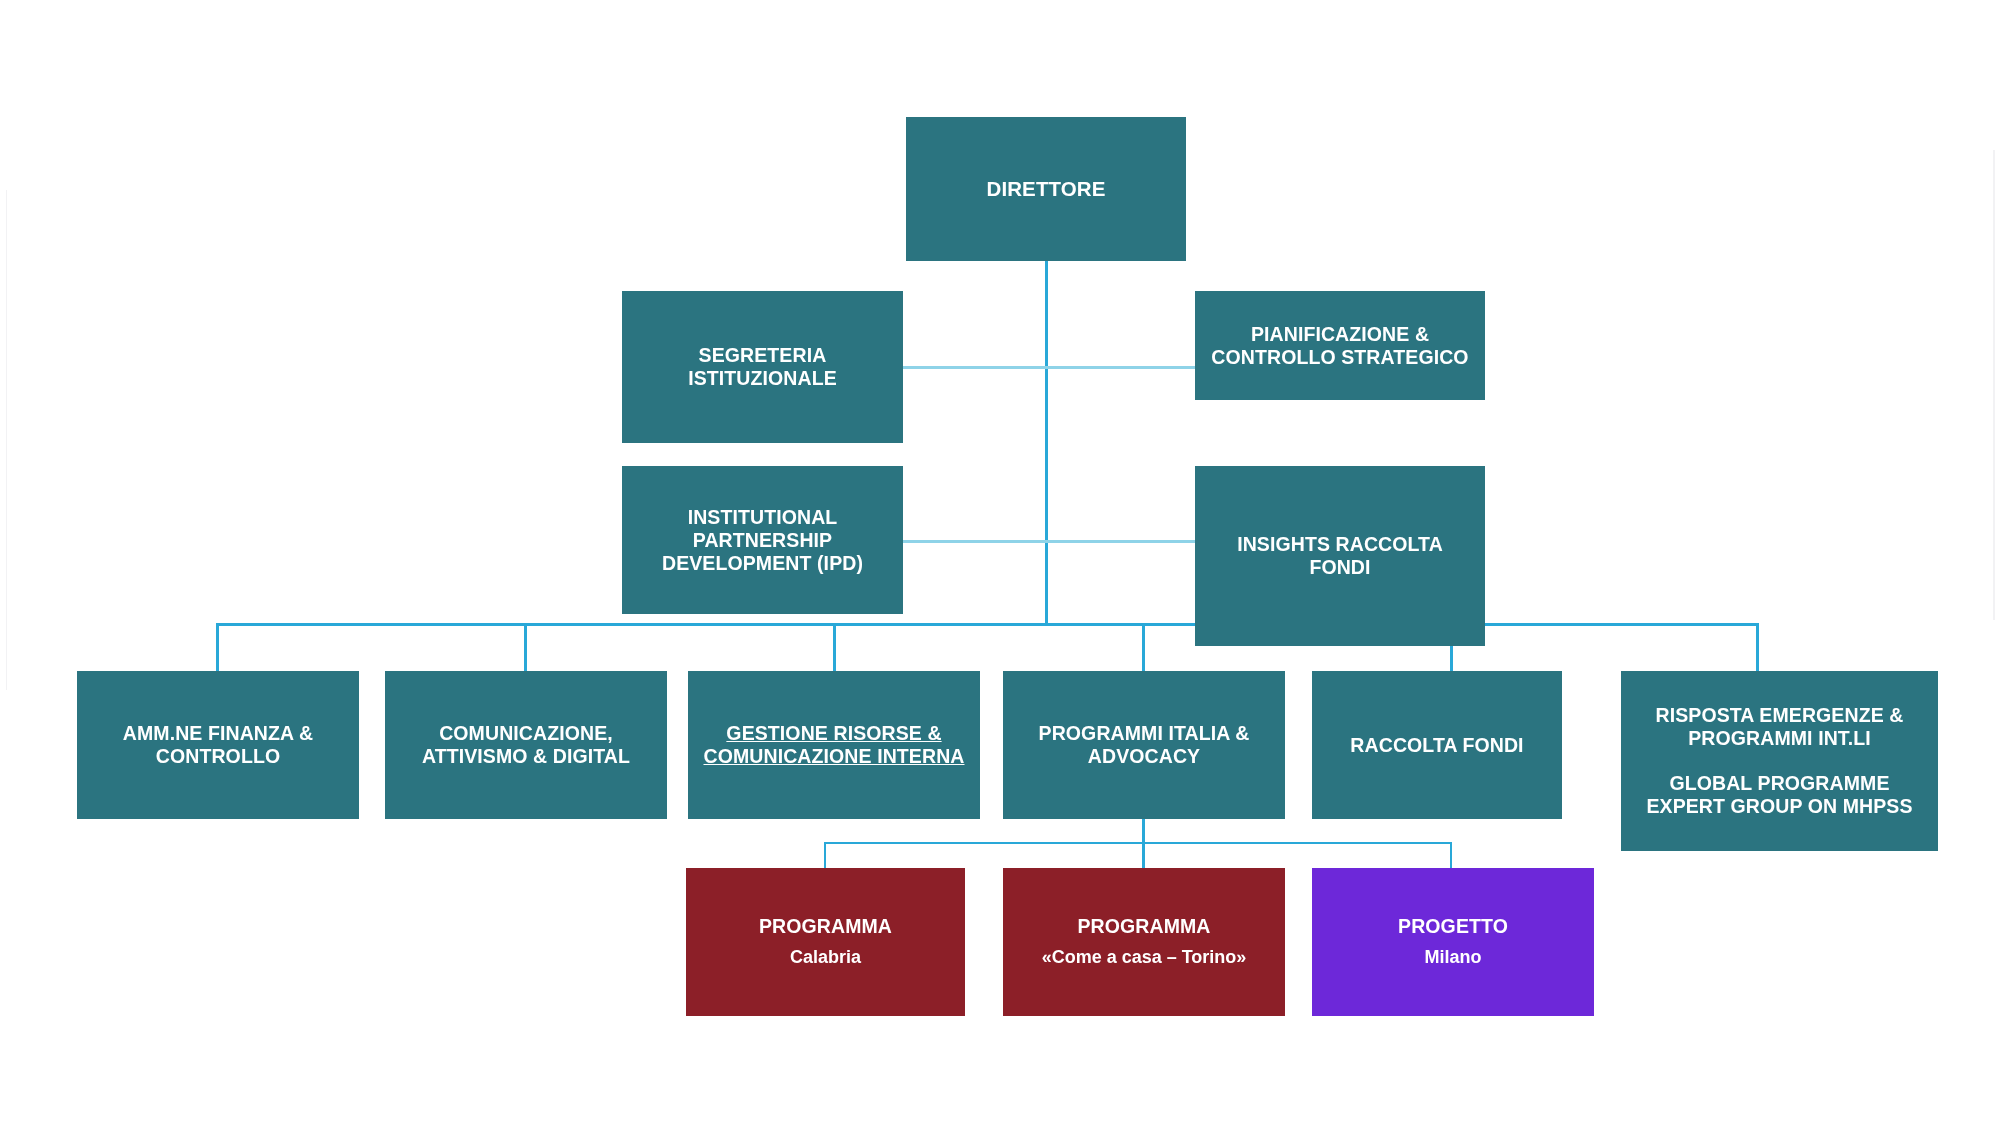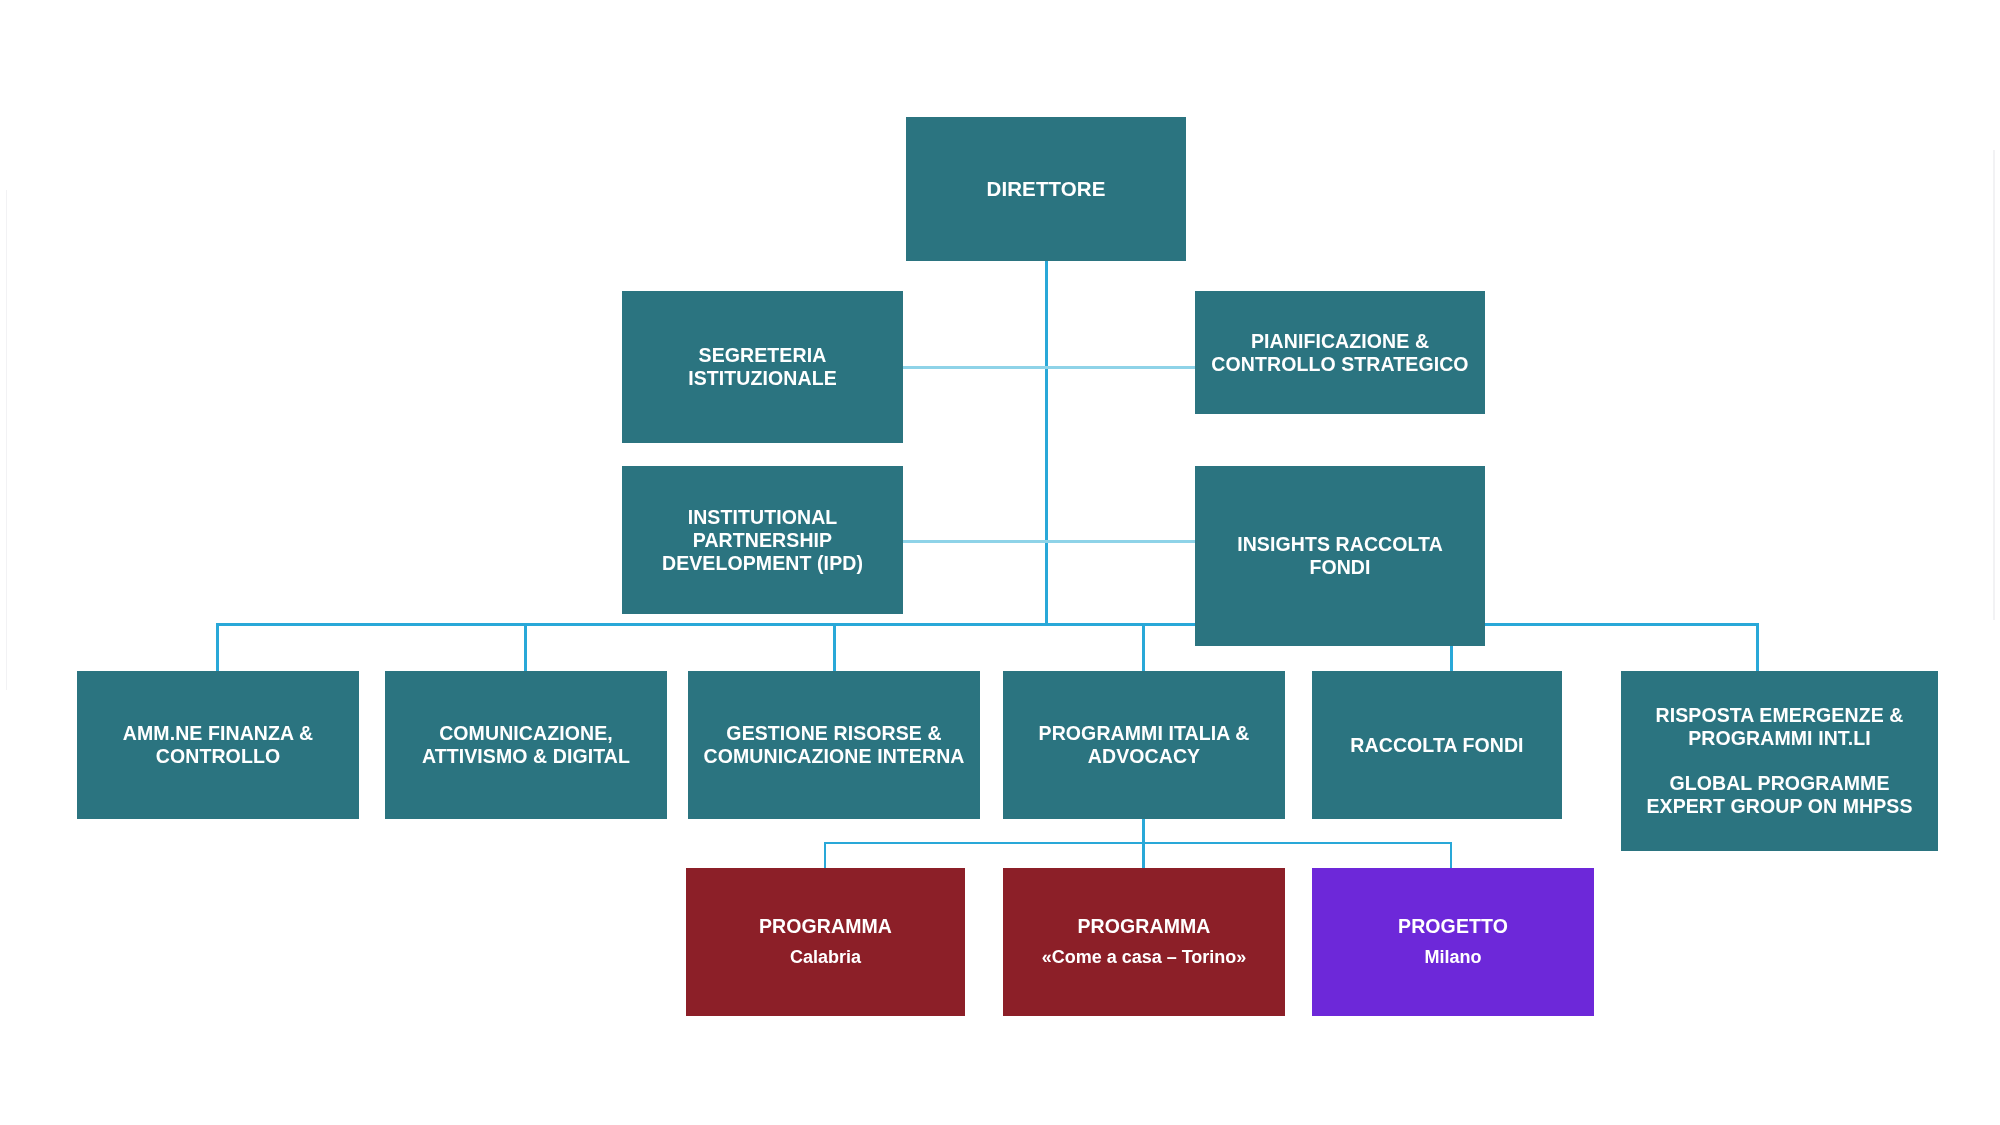--- a/index.html
+++ b/index.html
@@ -104,21 +104,21 @@
 
   <div class="node teal" style="left:906px; top:117px; width:280px; height:144px;">
     <span class="line t20">DIRETTORE</span>
   </div>
 
   <div class="node teal" style="left:622px; top:291px; width:281px; height:152px;">
     <span class="line t19">SEGRETERIA
 ISTITUZIONALE</span>
   </div>
 
-  <div class="node teal" style="left:1195px; top:291px; width:290px; height:123px;">
+  <div class="node teal" style="left:1195px; top:291px; width:290px; height:109px;">
     <span class="line t19">PIANIFICAZIONE &amp;
 CONTROLLO STRATEGICO</span>
   </div>
 
   <div class="node teal" style="left:622px; top:466px; width:281px; height:148px;">
     <span class="line t19">INSTITUTIONAL
 PARTNERSHIP
 DEVELOPMENT (IPD)</span>
   </div>
 
@@ -130,21 +130,21 @@
   <div class="node teal" style="left:77px; top:671px; width:282px; height:148px;">
     <span class="line t19">AMM.NE FINANZA &amp;
 CONTROLLO</span>
   </div>
 
   <div class="node teal" style="left:385px; top:671px; width:282px; height:148px;">
     <span class="line t19">COMUNICAZIONE,
 ATTIVISMO &amp; DIGITAL</span>
   </div>
 
-  <div class="node teal" style="left:688px; top:671px; width:292px; height:148px;">
+  <div class="node teal" style="left:688px; top:671px; width:292px; height:148px;text-decoration:underline;">
     <span class="line t19">GESTIONE RISORSE &amp;
 COMUNICAZIONE INTERNA</span>
   </div>
 
   <div class="node teal" style="left:1003px; top:671px; width:282px; height:148px;">
     <span class="line t19">PROGRAMMI ITALIA &amp;
 ADVOCACY</span>
   </div>
 
   <div class="node teal" style="left:1312px; top:671px; width:250px; height:148px;">

